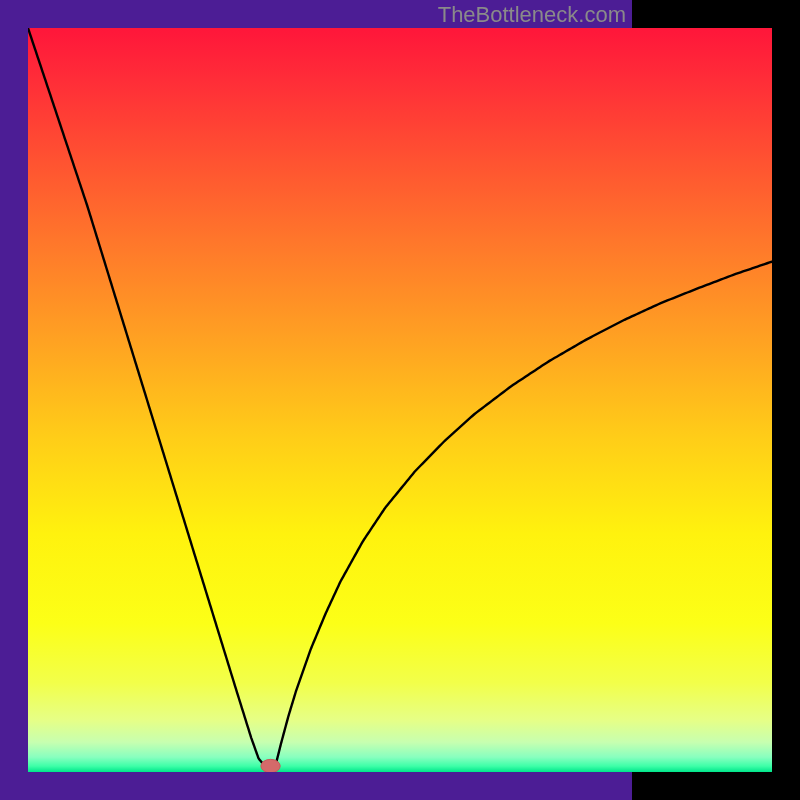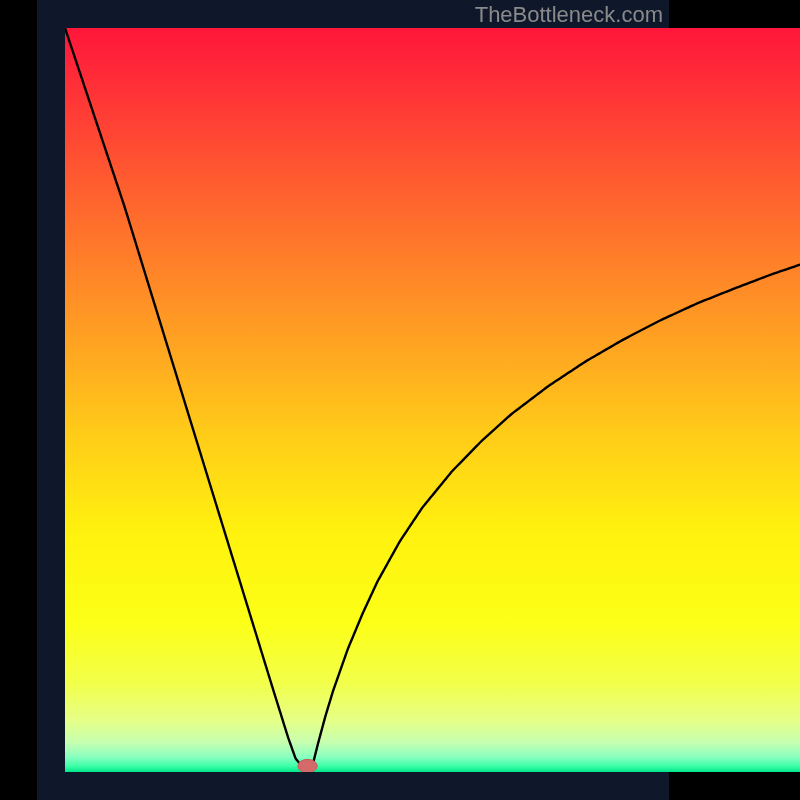--- a/index.html
+++ b/index.html
@@ -7,23 +7,22 @@
     padding: 0;
     width: 800px;
     height: 800px;
     overflow: hidden;
     background: #000;
     font-family: Arial, Helvetica, sans-serif;
   }
   .outer {
     width: 632px;
     height: 800px;
-    background: #0f172a;
+    background: #4c1d95;
     position: relative;
-    margin-left: 37px;
   }
   .watermark {
     position: absolute;
     top: 2px;
     right: 6px;
     color: #8a8a8a;
     font-size: 22px;
     font-weight: normal;
     letter-spacing: 0px;
     z-index: 5;

